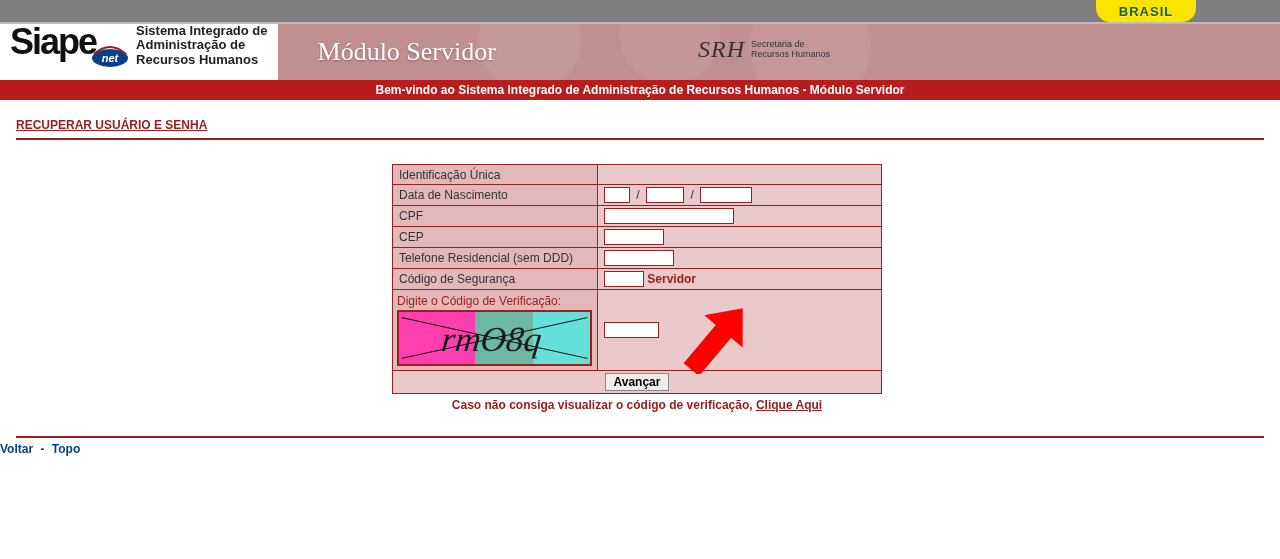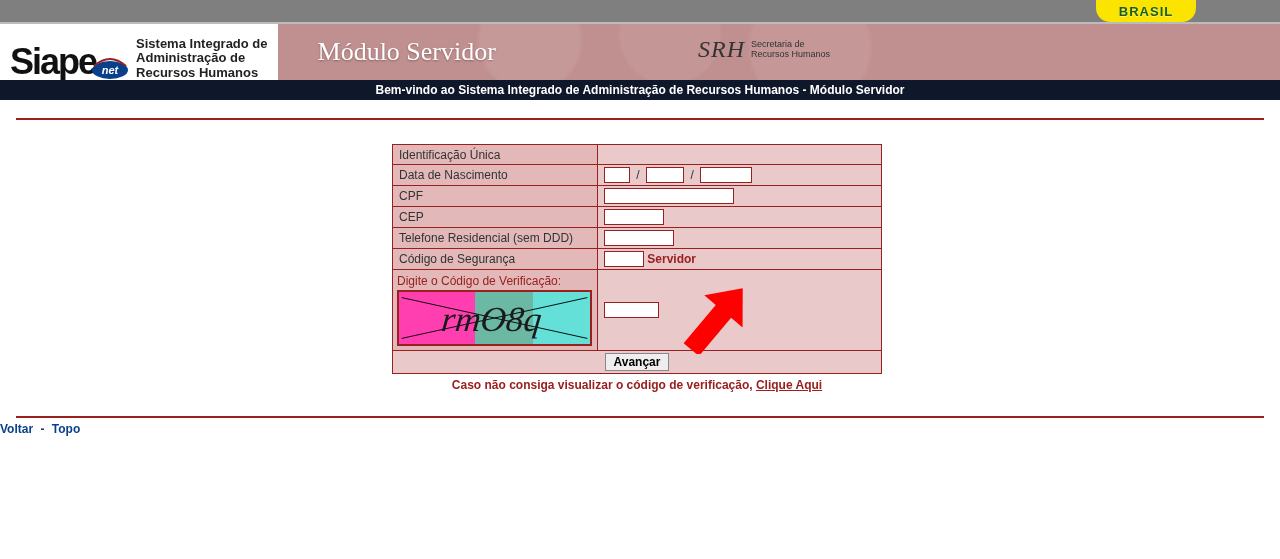--- a/index.html
+++ b/index.html
@@ -3,30 +3,30 @@
 <meta charset="utf-8">
 <style>
   * { box-sizing: border-box; }
   html, body { margin:0; padding:0; font-family: Verdana, Arial, sans-serif; font-size:12px; background:#fff; color:#333; }
   .page { width:1280px; height:559px; position:relative; }
   .topbar { height:22px; background:#7f7f7f; position:relative; }
   .brasil-tab { position:absolute; right:84px; top:0; height:22px; width:100px; background:#fae400; border-radius: 0 0 14px 14px; display:flex; align-items:center; justify-content:center; color:#1b5e20; font-weight:bold; font-size:13px; letter-spacing:1px; text-shadow:0 1px 0 rgba(255,255,255,.4); }
   .brasil-tab::before, .brasil-tab::after { content:""; position:absolute; top:0; width:14px; height:22px;  }
   .header { height:58px; background:#c08f8f; display:flex; align-items:center; position:relative; overflow:hidden; border-top:2px solid #bbb; }
   .header .bg-people { position:absolute; left:320px; top:-10px; right:260px; bottom:0; background: radial-gradient(circle at 30% 40%, rgba(255,255,255,.15) 0 10%, transparent 11%), radial-gradient(circle at 70% 50%, rgba(255,255,255,.12) 0 12%, transparent 13%), radial-gradient(circle at 50% 30%, rgba(255,255,255,.1) 0 14%, transparent 15%); opacity:.6;}
-  .logo-area { display:flex; align-items:flex-end; padding-left:10px; height:100%; z-index:2; background:#fff; padding-right: 10px;}
+  .logo-area { display:flex; align-items:flex-start; padding-left:10px; height:100%; z-index:2; background:#fff; padding-right: 10px;}
   .logo { font-family: "Arial Black", Arial, sans-serif; font-weight:900; font-size:36px; color:#111; letter-spacing:-2px; position:relative; line-height:1; }
   .logo-net { position:relative; margin-left:-6px; margin-top:20px; }
   .logo-net svg { display:block; }
   .logo-sub { font-size:13px; font-weight:bold; color:#222; line-height:1.1; margin-left:6px; }
   .module-title { font-family: Georgia, serif; font-size:26px; color:#fff; text-shadow:0 1px 2px rgba(0,0,0,.3); margin-left:40px; position:relative; z-index:2; }
   .srh { position:absolute; right:450px; top:12px; z-index:2; color:#2b2b2b; display:flex; align-items:center; gap:6px; }
   .srh .srh-logo { font-family: Georgia, "Times New Roman", serif; font-style:italic; font-size:24px; letter-spacing:1px; color:#333; }
   .srh .srh-sub { font-size:9px; line-height:1.1; color:#333; }
-  .welcome-bar { height:20px; background:#0f172a; color:#fff; font-weight:bold; font-size:12px; display:flex; align-items:center; justify-content:center; }
+  .welcome-bar { height:20px; background:#b91c1c; color:#fff; font-weight:bold; font-size:12px; display:flex; align-items:center; justify-content:center; }
   .content { padding: 18px 16px 0 16px; }
   .page-title { color:#99201e; font-weight:bold; font-size:12px; text-decoration:underline; margin-bottom:6px; }
   .hr-dark { height:2px; background:#99201e; margin-bottom:24px; }
   .form-wrap { width:490px; margin-left:376px; position:relative; }
   table.form { border-collapse:collapse; width:100%; }
   table.form td { border:1px solid #99201e; padding:2px 6px; font-size:12px; background:#e9c9c9; color:#333; height:20px; vertical-align:middle; }
   table.form td.label { width:205px; background:#e2b8b8; }
   table.form td.field input[type=text] { border:1px solid #99201e; height:16px; font-size:12px; padding:0 2px; background:#fff; }
   .captcha-row td { background:#e2b8b8; }
   .captcha-cell { padding:4px !important; }
@@ -82,20 +82,21 @@
       <span>Recursos Humanos</span>
     </span>
   </div>
 </div>
 
 <div class="welcome-bar">
   <span>Bem-vindo ao Sistema Integrado de Administração de Recursos Humanos - Módulo Servidor</span>
 </div>
 
 <div class="content">
+  <div class="page-title">RECUPERAR USUÁRIO E SENHA</div>
   <div class="hr-dark"></div>
 
   <div class="form-wrap">
 
     <div class="arrow">
       <svg width="80" height="70" viewBox="0 0 80 70">
         <g transform="translate(40 35) rotate(130) translate(-40 -35)">
           <polygon points="0,35 30,10 30,25 80,25 80,45 30,45 30,60" fill="#ff0000"></polygon>
         </g>
       </svg>

